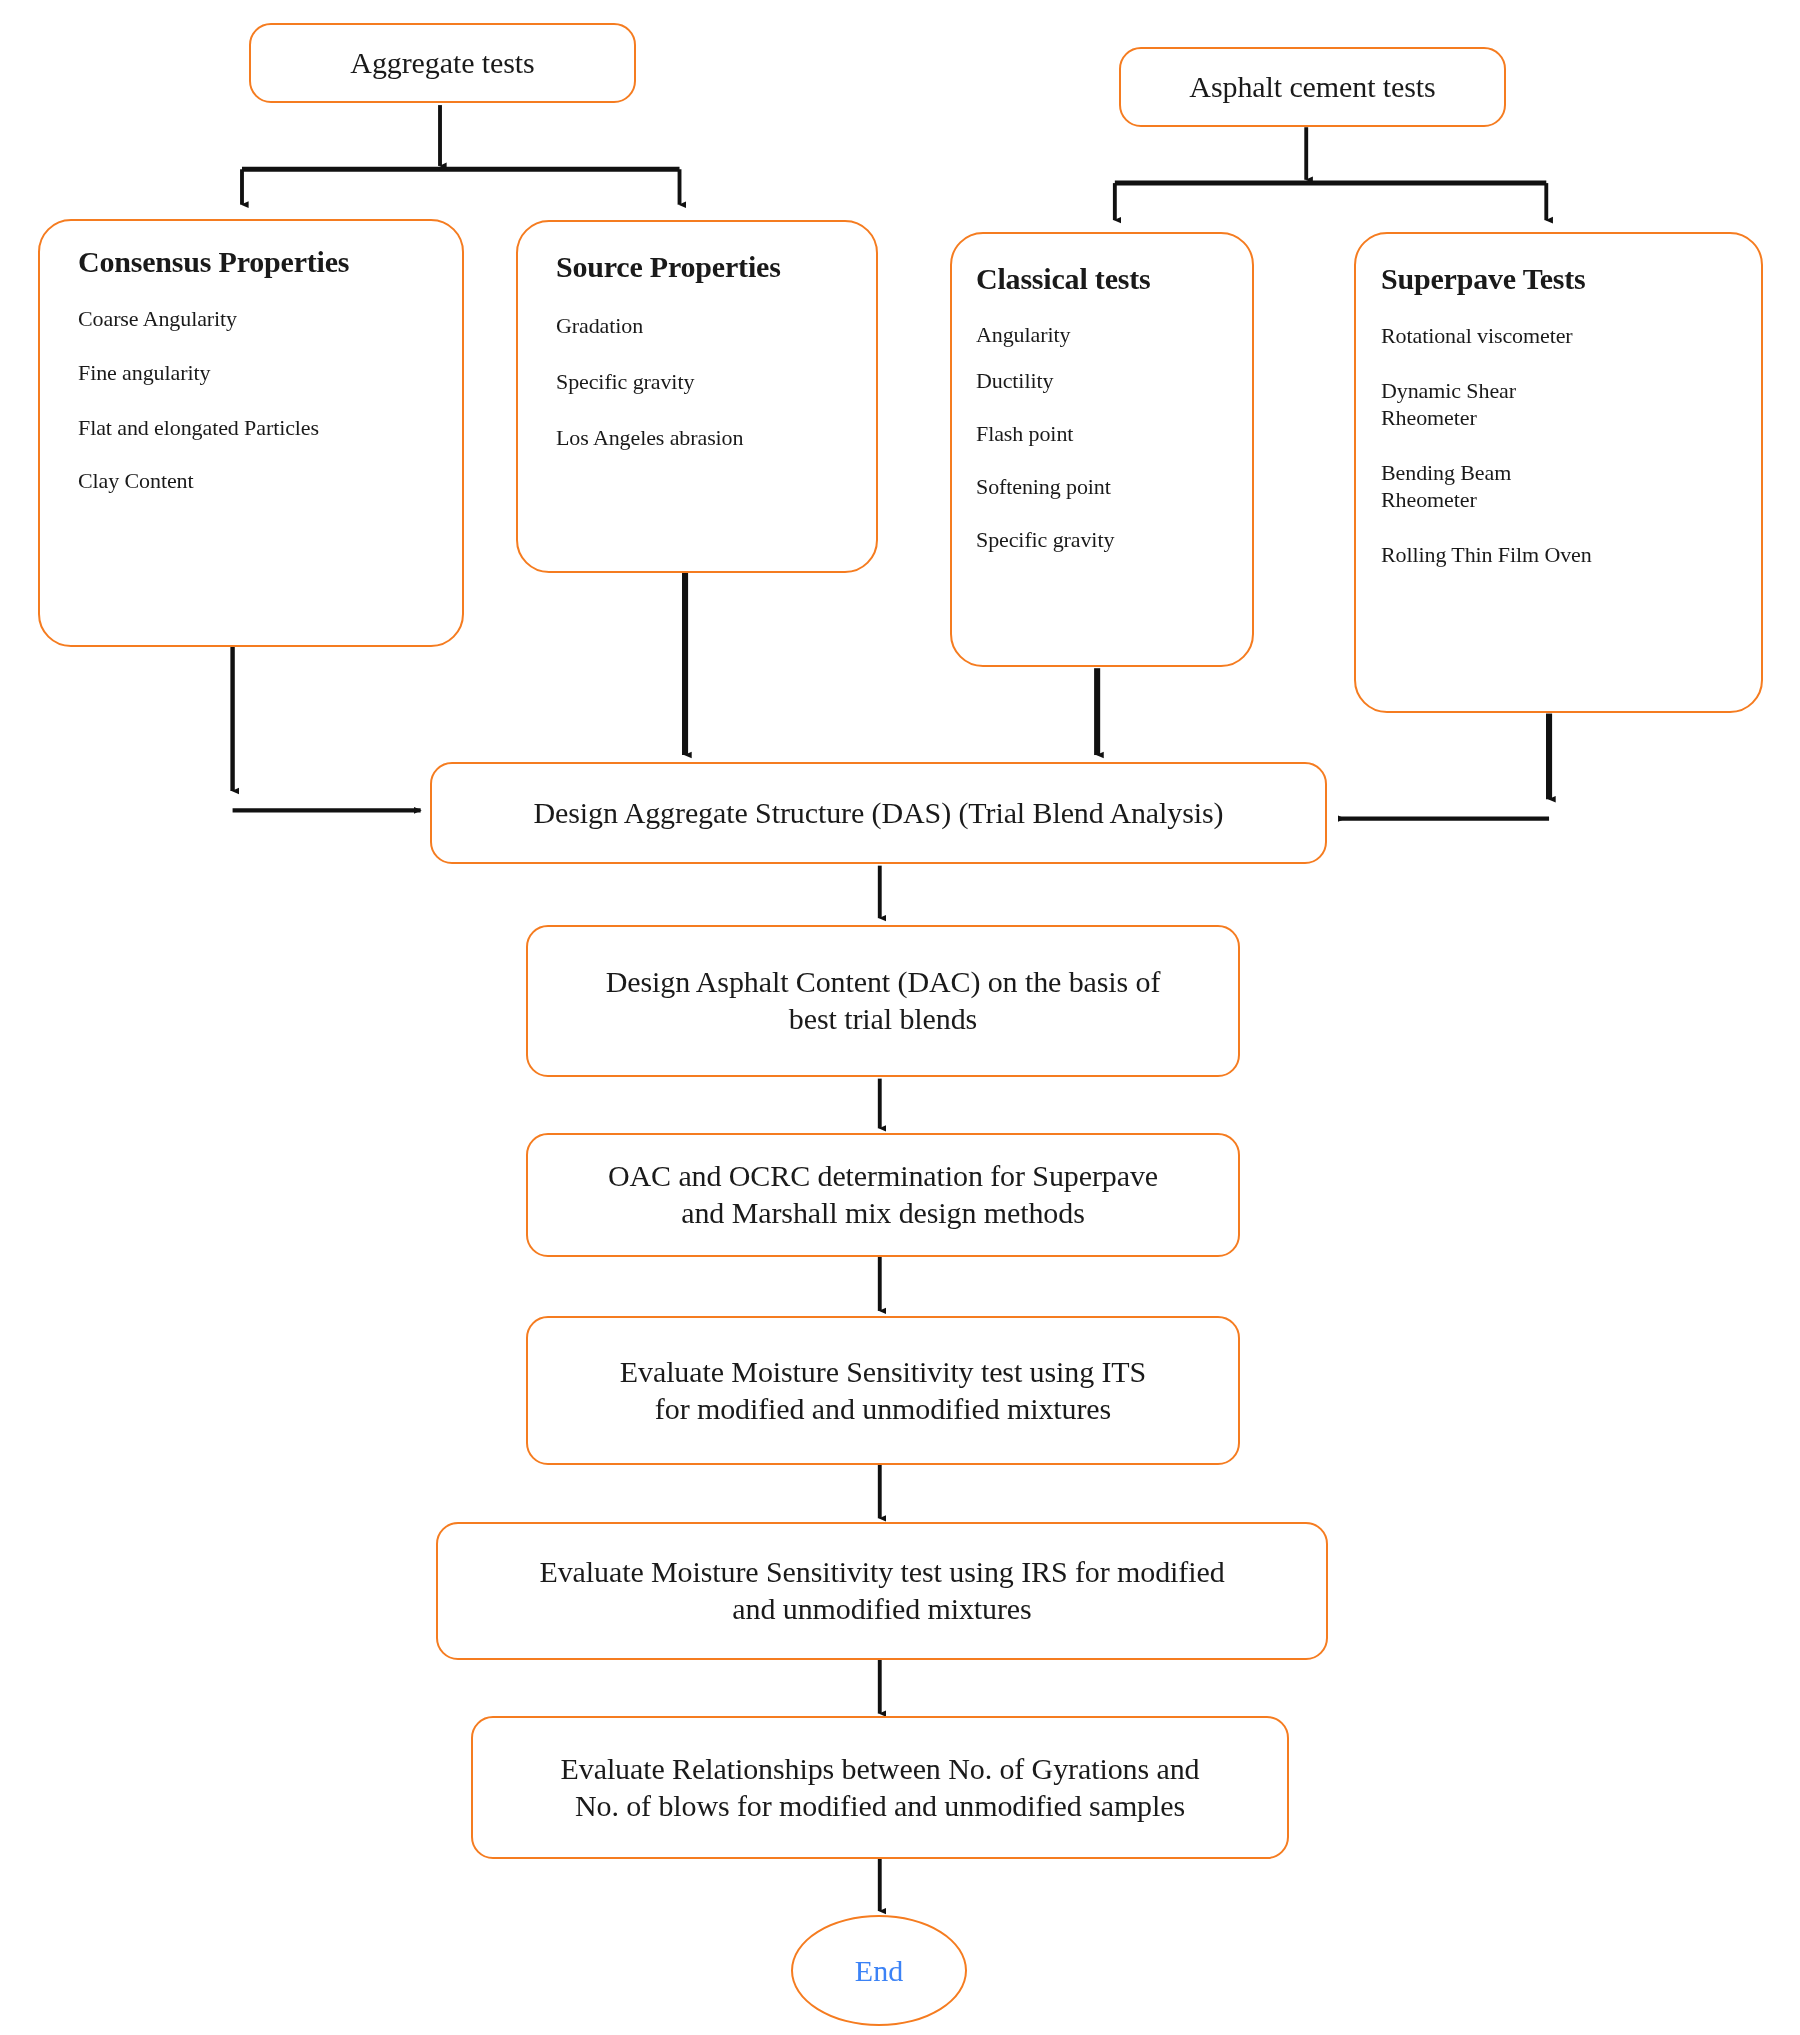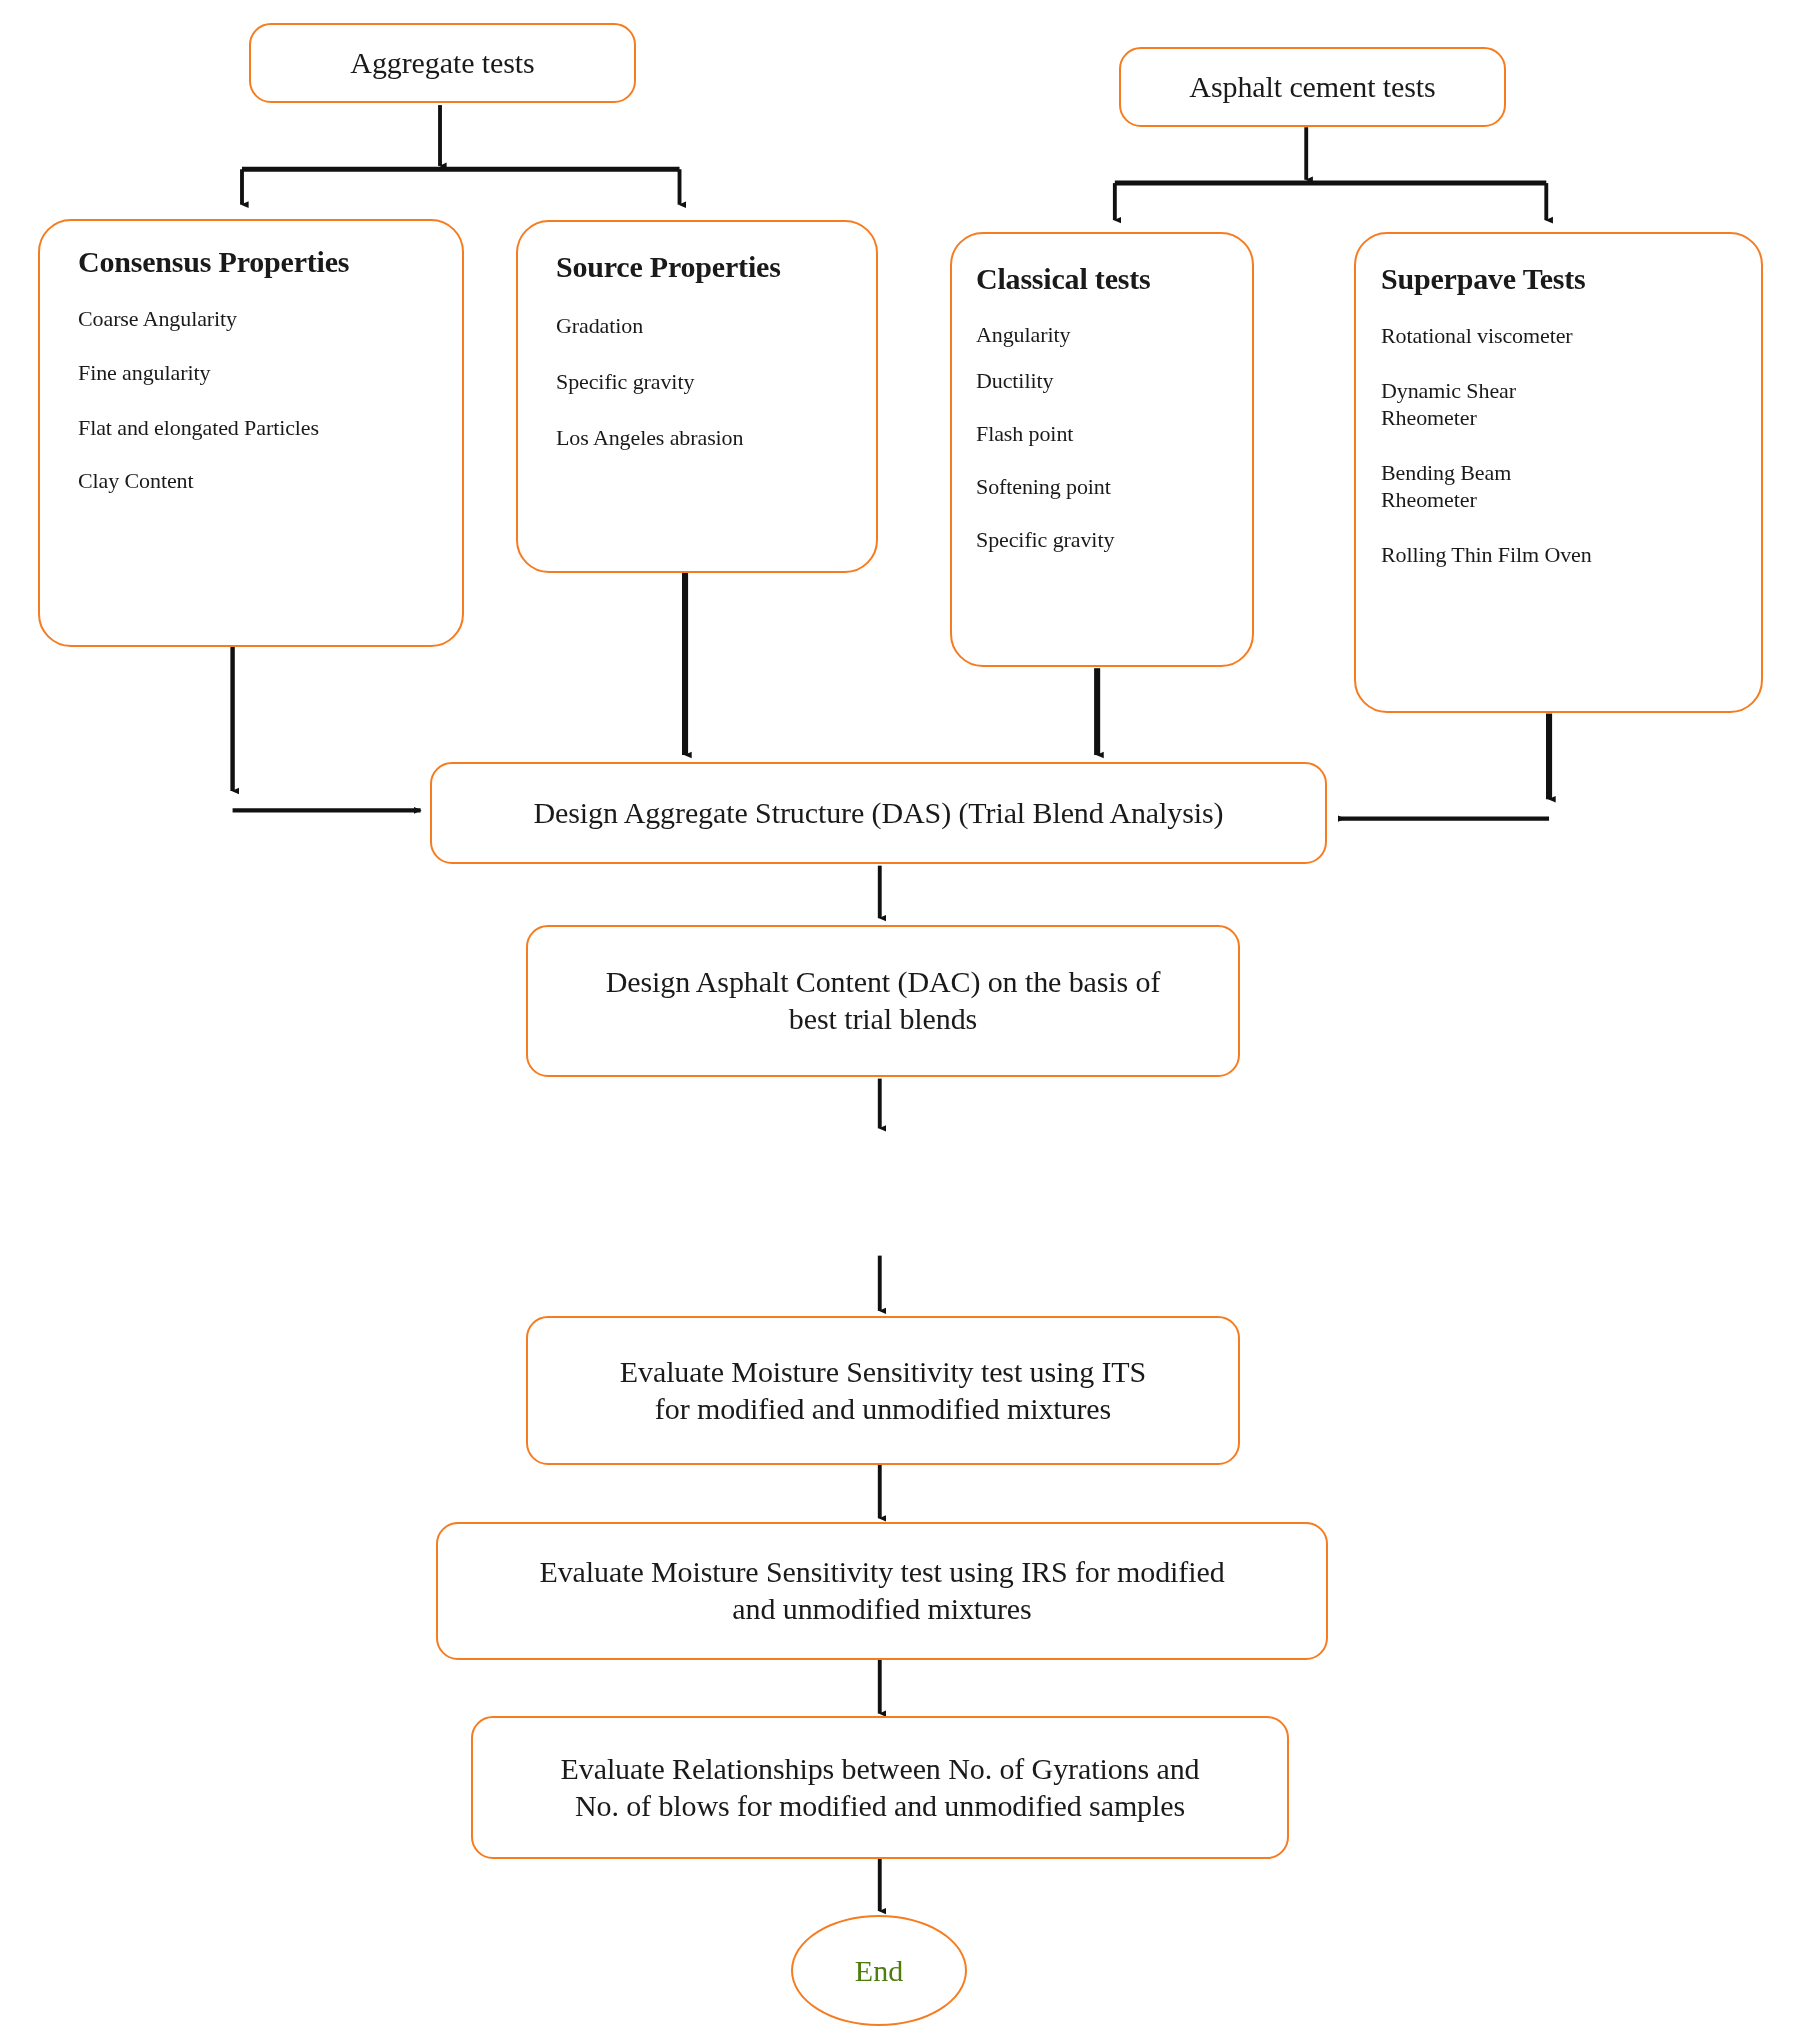--- a/index.html
+++ b/index.html
@@ -55,21 +55,21 @@
   .oval {
     position: absolute;
     box-sizing: border-box;
     border: 2.8px solid #F57C20;
     border-radius: 50%;
     background: #ffffff;
     display: flex;
     align-items: center;
     justify-content: center;
     font-size: 30px;
-    color: #4d7c0f;
+    color: #3b82f6;
   }
   svg.edges {
     position: absolute;
     left: 0;
     top: 0;
     width: 1801px;
     height: 2035px;
     pointer-events: none;
   }
 </style>
@@ -191,20 +191,24 @@
 
   <div class="node rounded-sm center-text" style="left:430px; top:762px; width:897px; height:102px;">
     <div class="node-text">Design Aggregate Structure (DAS) (Trial Blend Analysis)</div>
   </div>
 
   <div class="node rounded-sm center-text" style="left:526px; top:925px; width:714px; height:152px;">
     <div class="node-text">Design Asphalt Content (DAC) on the basis of</div>
     <div class="node-text">best trial blends</div>
   </div>
 
+  <div class="node rounded-sm center-text" style="left:526px; top:1133px; width:714px; height:124px;">
+    <div class="node-text">OAC and OCRC determination for Superpave</div>
+    <div class="node-text">and Marshall mix design methods</div>
+  </div>
 
   <div class="node rounded-sm center-text" style="left:526px; top:1316px; width:714px; height:149px;">
     <div class="node-text">Evaluate Moisture Sensitivity test using ITS</div>
     <div class="node-text">for modified and unmodified mixtures</div>
   </div>
 
   <div class="node rounded-sm center-text" style="left:436px; top:1522px; width:892px; height:138px;">
     <div class="node-text">Evaluate Moisture Sensitivity test using IRS for modified</div>
     <div class="node-text">and unmodified mixtures</div>
   </div>

